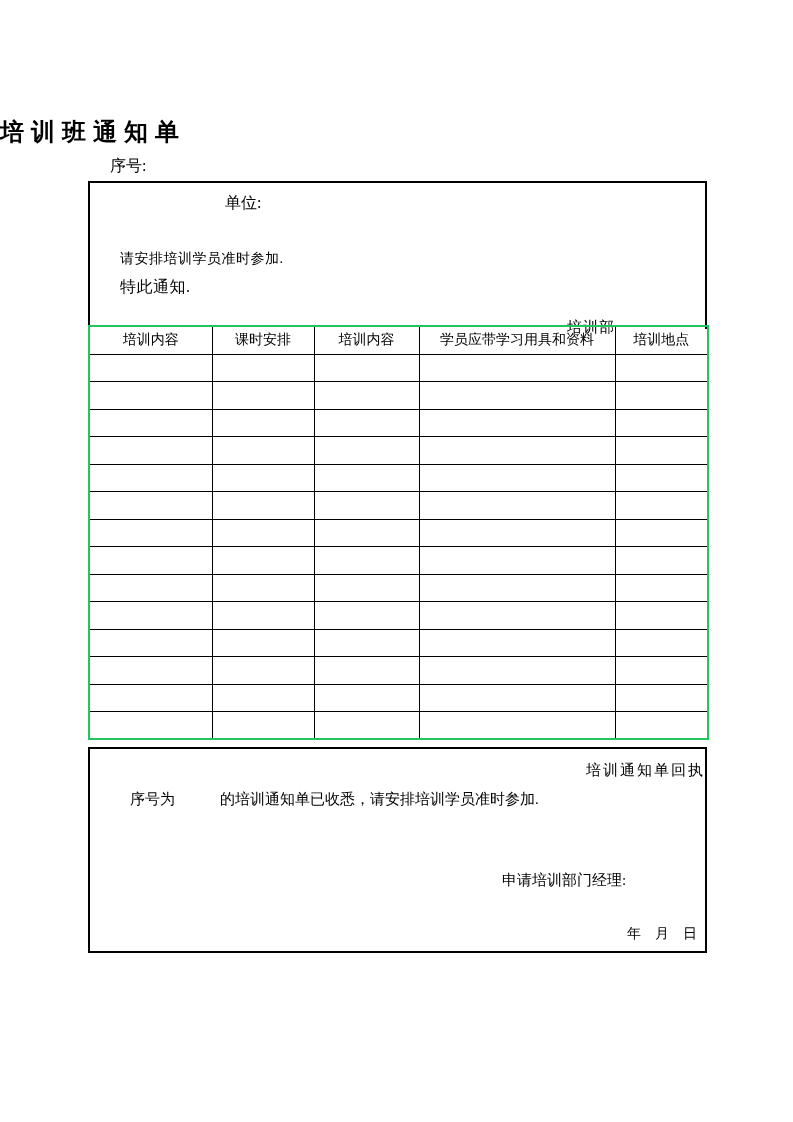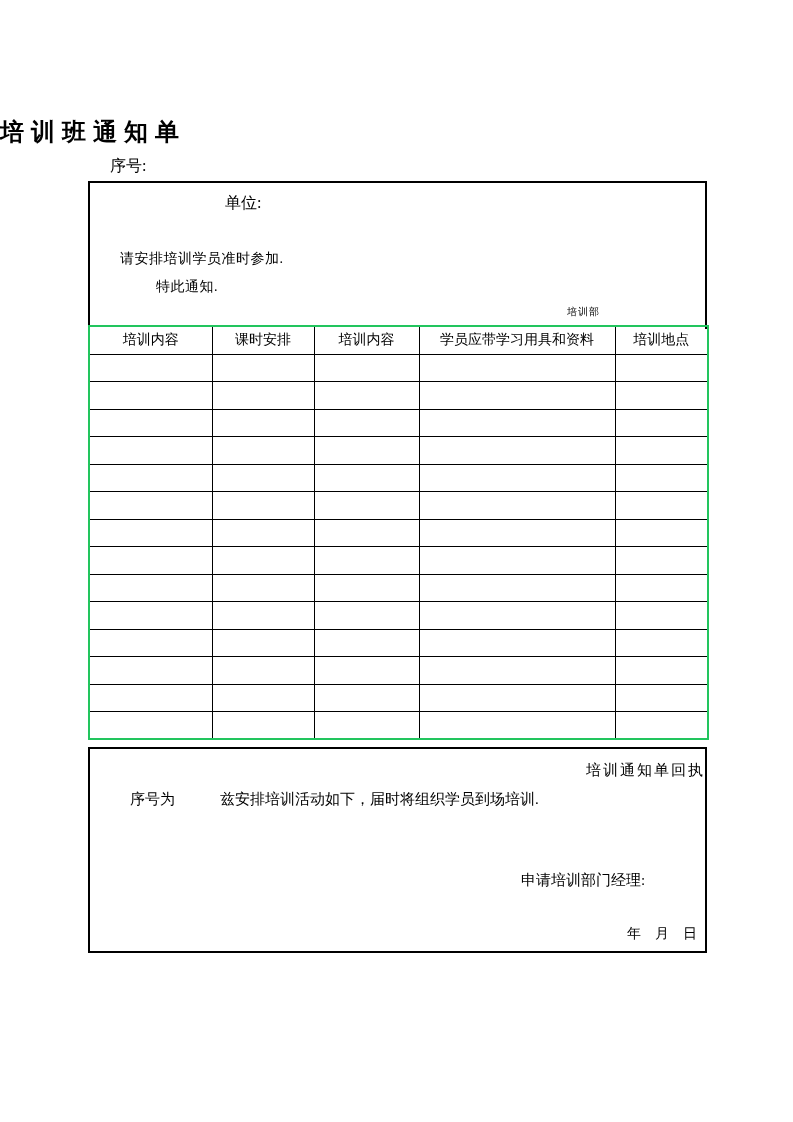--- a/index.html
+++ b/index.html
@@ -23,22 +23,22 @@
 
   
   .notice-box {
     position: absolute; left: 88px; top: 181px;
     width: 619px; height: 148px;
     border: 2px solid #000; border-bottom: none;
   }
   .unit-label   { position: absolute; left: 135px; top: 10px;  font-size: 16px; line-height: 20px; }
   .notice-line1 { position: absolute; left: 30px;  top: 38px;  font-size: 14px; line-height: 20px; letter-spacing: 0.5px; }
   .notice-line2 { position: absolute; left: 30px;  top: 66px;  font-size: 14px; line-height: 20px; letter-spacing: 0.5px; }
-  .notice-line3 { position: absolute; left: 30px;  top: 94px;  font-size: 14px; line-height: 20px; letter-spacing: 0.5px; margin-left: 36px; }
-  .dept-signature { position: absolute; left: 477px; top: 119px; font-size: 10px; line-height: 20px; letter-spacing: 1px; font-family: Liberation Serif, serif; }
+  .notice-line3 { position: absolute; left: 30px;  top: 94px;  font-size: 16px; line-height: 20px; letter-spacing: 0.5px; }
+  .dept-signature { position: absolute; left: 477px; top: 134px; font-size: 15px; line-height: 20px; letter-spacing: 1px; font-family: Liberation Serif, serif; }
 
   
   table.schedule {
     position: absolute; left: 88px; top: 325px; width: 619px;
     border-collapse: collapse; table-layout: fixed;
     border: 2px solid #22c55e;
   }
   table.schedule th, table.schedule td {
     border: 1.5px solid #000; padding: 0;
     font-size: 14px; font-weight: normal; text-align: center;
@@ -52,21 +52,21 @@
     position: absolute; left: 88px; top: 747px;
     width: 619px; height: 206px;
     border: 2px solid #000;
   }
   .receipt-title {
     position: absolute; top: 11px; left: 0; width: 100%;
     text-align: right; font-size: 15px; letter-spacing: 2px; line-height: 20px;
   }
   .ack-line { position: absolute; left: 40px; top: 40px; font-size: 15px; line-height: 20px; }
   .ack-gap  { display: inline-block; width: 45px; height: 1px; }
-  .manager-label { position: absolute; left: 412px; top: 121px; font-size: 15px; line-height: 20px; margin-left: 19px; }
+  .manager-label { position: absolute; left: 412px; top: 121px; font-size: 15px; line-height: 20px; }
   .date-line { position: absolute; right: 8px; top: 175px; font-size: 14px; line-height: 20px; }
 </style>
 </head>
 <body>
 
 <div class="doc-title">培训班通知单</div>
 <div class="serial-label">序号:</div>
 
 <div class="notice-box">
   <div class="unit-label">单位:</div>
@@ -190,17 +190,17 @@
         <td></td>
         <td></td>
         <td></td>
       </tr>
     </tbody>
 </table>
 
 <div class="receipt-box">
   <div class="receipt-title">培训通知单回执</div>
   <div class="ack-line">
-    <span>序号为</span><span class="ack-gap"></span><span>兹安排培训活动如下，届时将组织学员到场培训.</span>
+    <span>序号为</span><span class="ack-gap"></span><span>的培训通知单已收悉，请安排培训学员准时参加.</span>
   </div>
   <div class="manager-label">申请培训部门经理:</div>
   <div class="date-line">年　月　日</div>
 </div>
 
 </body></html>

